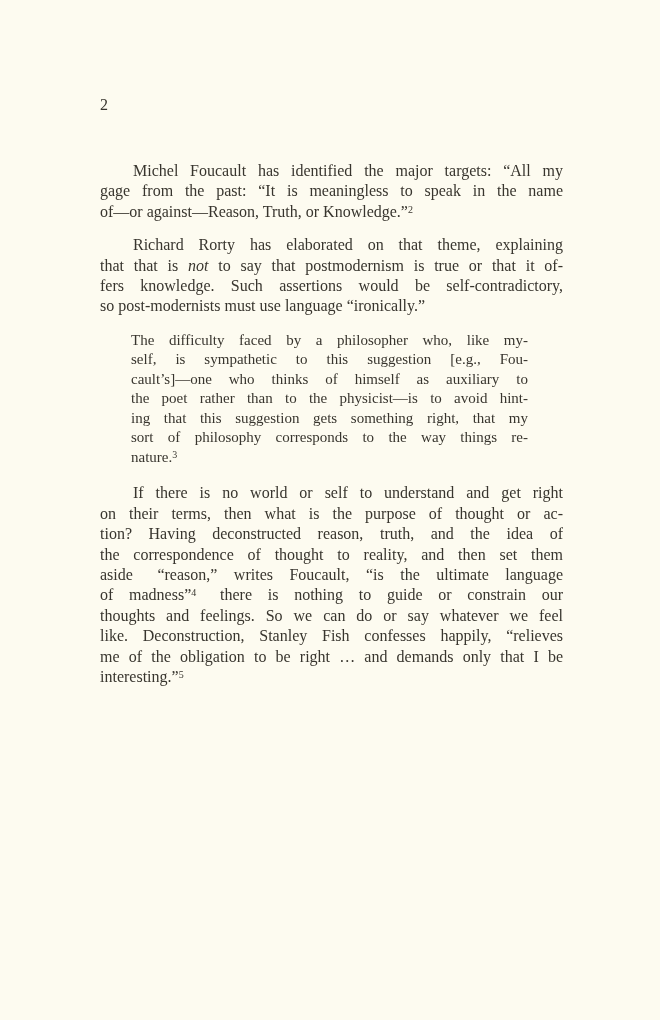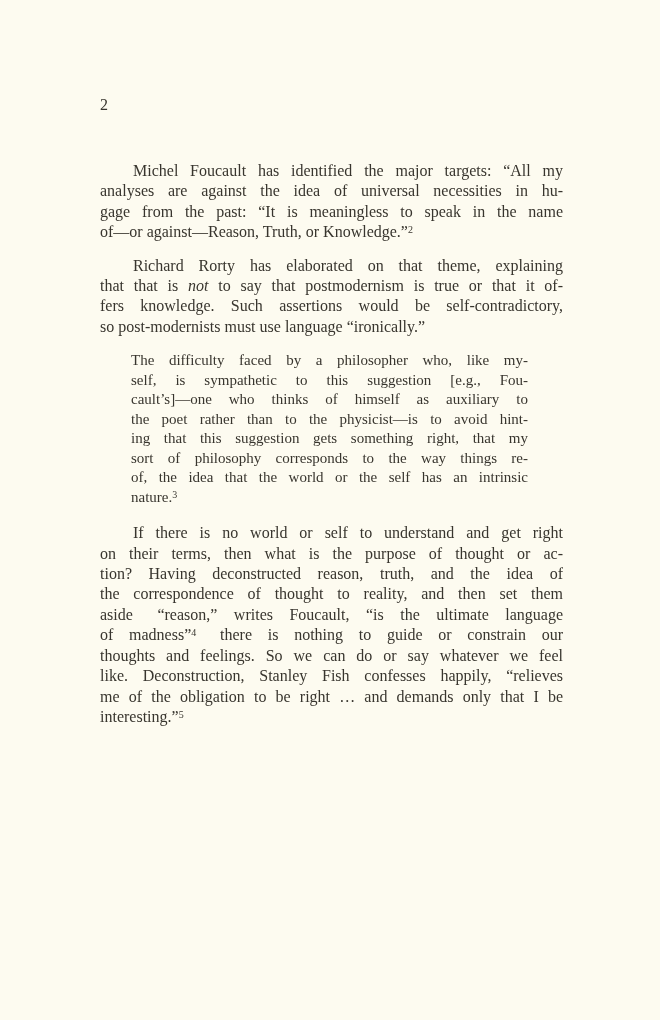--- a/index.html
+++ b/index.html
@@ -66,40 +66,38 @@
 </style>
 </head>
 <body style="background: rgb(253, 251, 240); color: rgb(56, 53, 46);">
 
 <div class="page">
   <div class="pagenum">2</div>
 
   <div class="content">
     <div class="para">
         <div class="tline">Michel Foucault has identified the major targets: “All my</div>
-        <div class="tline">analyses are against the idea of universal necessities in hu-</div>
         <div class="tline">gage from the past: “It is meaningless to speak in the name</div>
         <div class="tline">of—or against—Reason, Truth, or Knowledge.”<sup>2</sup></div>
       </div>
 
     <div class="para">
         <div class="tline">Richard Rorty has elaborated on that theme, explaining</div>
         <div class="tline">that that is <em>not</em> to say that postmodernism is true or that it of-</div>
         <div class="tline">fers knowledge. Such assertions would be self-contradictory,</div>
         <div class="tline">so post-modernists must use language “ironically.”</div>
       </div>
 
     <div class="quote">
         <div class="tline">The difficulty faced by a philosopher who, like my-</div>
         <div class="tline">self, is sympathetic to this suggestion [e.g., Fou-</div>
         <div class="tline">cault’s]—one who thinks of himself as auxiliary to</div>
         <div class="tline">the poet rather than to the physicist—is to avoid hint-</div>
         <div class="tline">ing that this suggestion gets something right, that my</div>
         <div class="tline">sort of philosophy corresponds to the way things re-</div>
-        <div class="tline">of, the idea that the world or the self has an intrinsic</div>
         <div class="tline">nature.<sup>3</sup></div>
       </div>
 
     <div class="para">
         <div class="tline">If there is no world or self to understand and get right</div>
         <div class="tline">on their terms, then what is the purpose of thought or ac-</div>
         <div class="tline">tion? Having deconstructed reason, truth, and the idea of</div>
         <div class="tline">the correspondence of thought to reality, and then set them</div>
         <div class="tline">aside  “reason,” writes Foucault, “is the ultimate language</div>
         <div class="tline">of madness”<sup>4</sup>  there is nothing to guide or constrain our</div>

